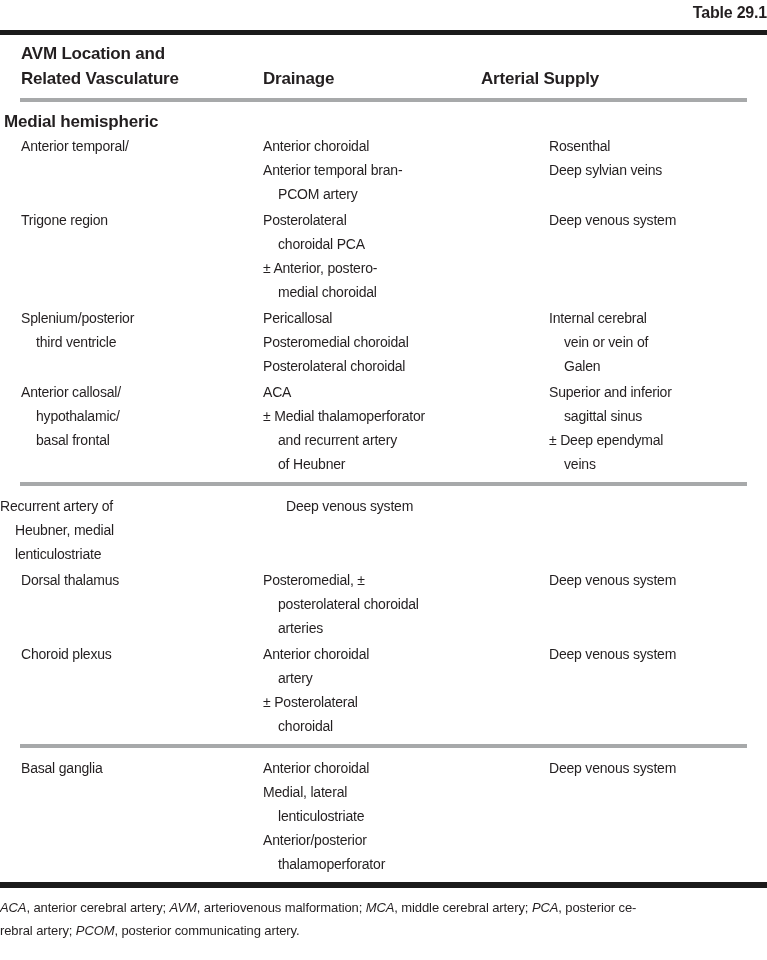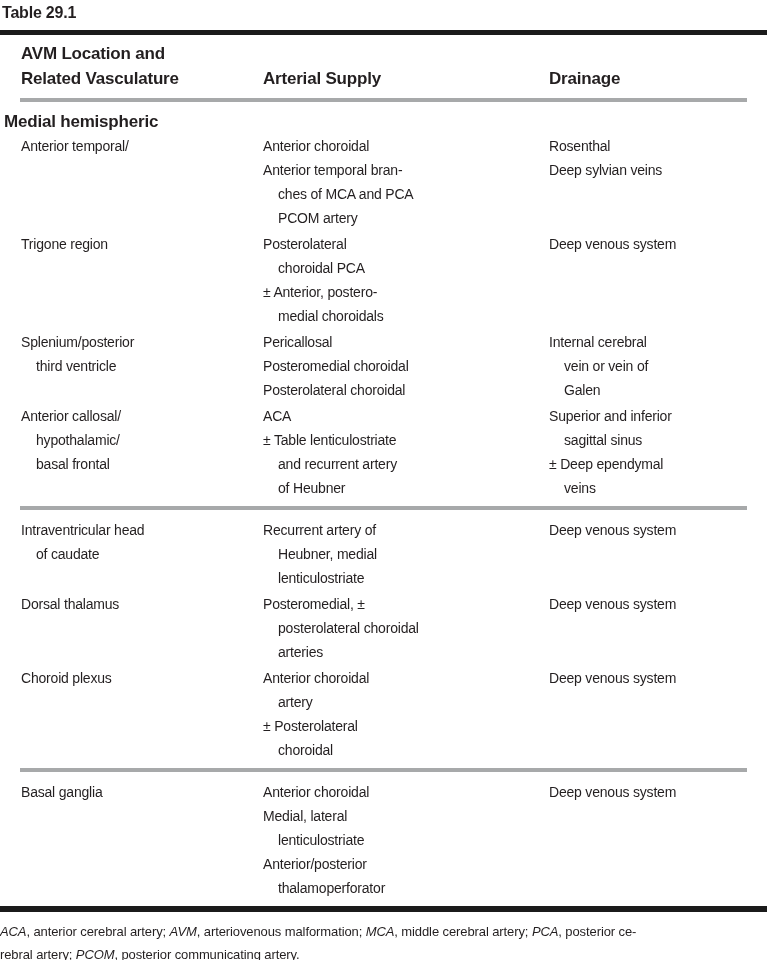--- a/index.html
+++ b/index.html
@@ -2,21 +2,21 @@
 <html style="--text: #231f20; --rule-dark: #1b1b1b; --rule-gray: #a7a9aa;"><head>
 <meta charset="utf-8">
 <style>
   html,body{margin:0;padding:0;background:#ffffff;}
   .page{
     width:767px;min-height:960px;background:#fff;box-sizing:border-box;
     font-family:"Liberation Sans",sans-serif;
     color:var(--text,#231f20);
     letter-spacing:-0.2px;
   }
-  .doc-title{font-size:16px;line-height:20px;font-weight:700;padding:3px 0 0 2px;}
+  .doc-title{font-size:16px;line-height:20px;font-weight:700;padding:3px 0 0 2px;text-align:right;}
   .rule-dark{background:var(--rule-dark,#1b1b1b);width:767px;}
   .rule-dark.top{height:5px;margin-top:7px;}
   .rule-dark.bottom{height:6px;}
   .rule-gray{height:4px;background:var(--rule-gray,#a7a9aa);margin-left:20px;width:727px;}
   .thead{display:flex;align-items:flex-end;padding:6px 0 7px 0;font-weight:700;font-size:17px;line-height:25px;}
   .cell{box-sizing:border-box;flex-shrink:0;}
   .c0{width:263px;padding-left:21px;}
   .c1{width:286px;}
   .c2{width:218px;flex:1;}
   .section{padding:8px 0 4px 0;}
@@ -35,57 +35,56 @@
 
   <div class="doc-title">Table 29.1</div>
 
   <div class="rule-dark top"></div>
 
   <div class="thead">
     <div class="cell c0">
       <div class="hline">AVM Location and</div>
       <div class="hline">Related Vasculature</div>
     </div>
+    <div class="cell c2">
+      <div class="hline">Drainage</div>
+    </div>
     <div class="cell c1">
       <div class="hline">Arterial Supply</div>
-    </div>
-    <div class="cell c2">
-      <div class="hline">Drainage</div>
     </div>
   </div>
 
   <div class="rule-gray"></div>
 
   <div id="sections">
       <div class="section">
         <div class="sec-heading">Medial hemispheric</div>
         <div class="trow">
           <div class="cell c0">
             <div class="cline">Anterior temporal/</div>
           </div>
           <div class="cell c1">
             <div class="cline">Anterior choroidal</div>
             <div class="cline">Anterior temporal bran-</div>
-            <div class="cline ind">ches of MCA and PCA</div>
             <div class="cline ind">PCOM artery</div>
           </div>
           <div class="cell c2">
             <div class="cline">Rosenthal</div>
             <div class="cline">Deep sylvian veins</div>
           </div>
         </div>
         <div class="trow">
           <div class="cell c0">
             <div class="cline">Trigone region</div>
           </div>
           <div class="cell c1">
             <div class="cline">Posterolateral</div>
             <div class="cline ind">choroidal PCA</div>
             <div class="cline">± Anterior, postero-</div>
-            <div class="cline ind">medial choroidals</div>
+            <div class="cline ind">medial choroidal</div>
           </div>
           <div class="cell c2">
             <div class="cline">Deep venous system</div>
           </div>
         </div>
         <div class="trow">
           <div class="cell c0">
             <div class="cline">Splenium/posterior</div>
             <div class="cline ind">third ventricle</div>
           </div>
@@ -101,39 +100,35 @@
           </div>
         </div>
         <div class="trow">
           <div class="cell c0">
             <div class="cline">Anterior callosal/</div>
             <div class="cline ind">hypothalamic/</div>
             <div class="cline ind">basal frontal</div>
           </div>
           <div class="cell c1">
             <div class="cline">ACA</div>
-            <div class="cline">± Table lenticulostriate</div>
+            <div class="cline">± Medial thalamoperforator</div>
             <div class="cline ind">and recurrent artery</div>
             <div class="cline ind">of Heubner</div>
           </div>
           <div class="cell c2">
             <div class="cline">Superior and inferior</div>
             <div class="cline ind">sagittal sinus</div>
             <div class="cline">± Deep ependymal</div>
             <div class="cline ind">veins</div>
           </div>
         </div>
       </div>
       <div class="rule-gray"></div>
       <div class="section">
         <div class="trow">
-          <div class="cell c0">
-            <div class="cline">Intraventricular head</div>
-            <div class="cline ind">of caudate</div>
-          </div>
           <div class="cell c1">
             <div class="cline">Recurrent artery of</div>
             <div class="cline ind">Heubner, medial</div>
             <div class="cline ind">lenticulostriate</div>
           </div>
           <div class="cell c2">
             <div class="cline">Deep venous system</div>
           </div>
         </div>
         <div class="trow">

